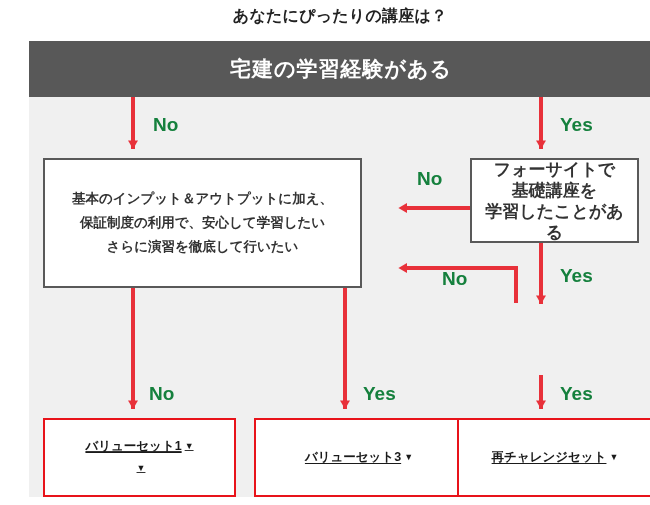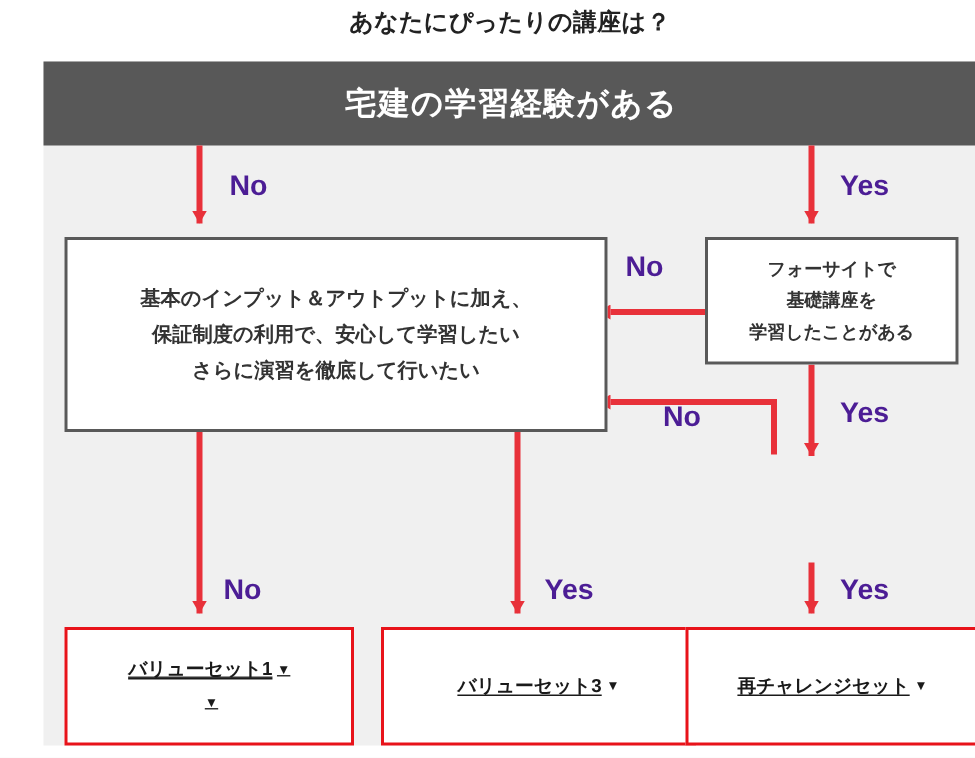--- a/index.html
+++ b/index.html
@@ -69,33 +69,33 @@
     position: absolute;
     background: #ffffff;
     border: 2px solid #595959;
     box-sizing: border-box;
     display: flex;
     align-items: center;
     justify-content: center;
     text-align: center;
   }
   .node-text {
-    font-size: 12px;
+    font-size: 17px;
     font-weight: bold;
     color: #333333;
     line-height: 21px;
     white-space: pre-line;
     padding: 0 6px;
   }
 
   
   #node-left {
     left: 14px;
     top: 117px;
-    width: 362px;
+    width: 319px;
     height: 130px;
   }
   #node-left .node-text { line-height: 24px; font-size: 13.5px; }
 
   
   #node-right-top {
     left: 441px;
     top: 117px;
     width: 169px;
     height: 85px;
@@ -154,21 +154,21 @@
     height: 456px;
     pointer-events: none;
     overflow: visible;
   }
 
   
   .edge-label {
     position: absolute;
     font-size: 19px;
     font-weight: bold;
-    color: #4c1d95;
+    color: #15803d;
     line-height: 19px;
     white-space: nowrap;
   }
 
   #lbl-no-top     { left: 124px; top: 74px; }
   #lbl-yes-top    { left: 531px; top: 74px; }
   #lbl-no-mid1    { left: 388px; top: 128px; }
   #lbl-no-mid2    { left: 413px; top: 228px; }
   #lbl-yes-mid    { left: 531px; top: 225px; }
   #lbl-no-bottom  { left: 120px; top: 343px; }

